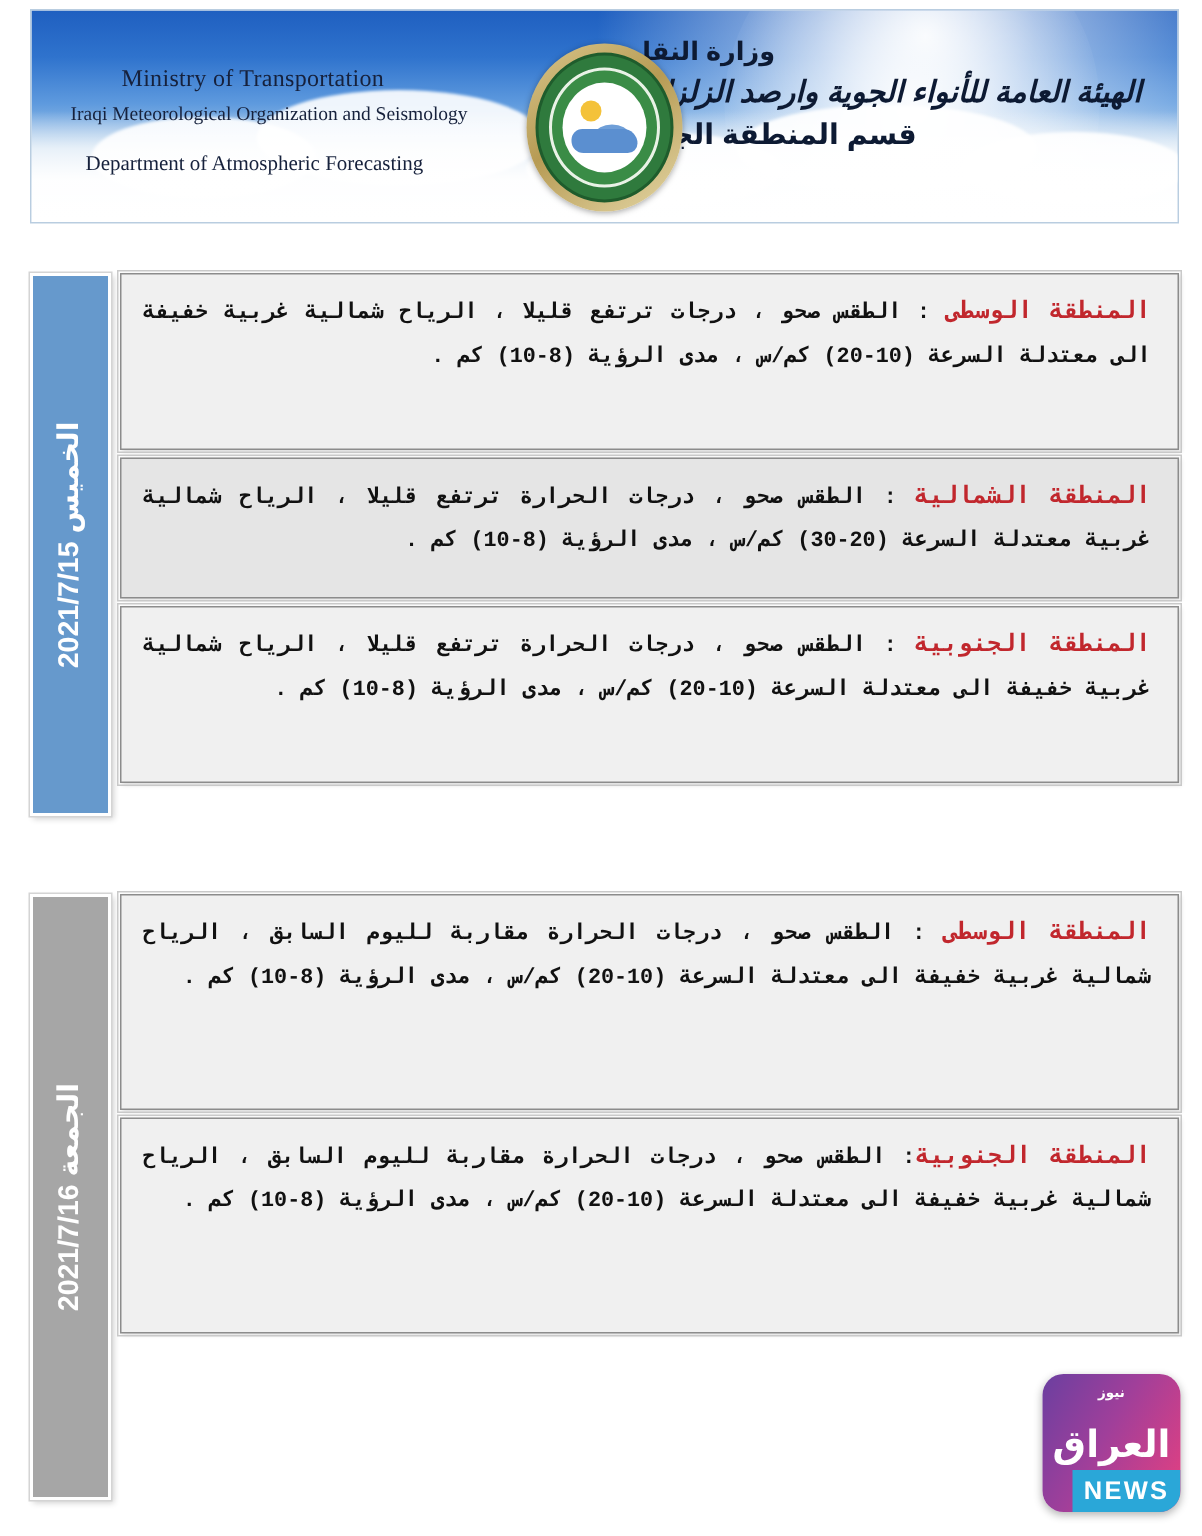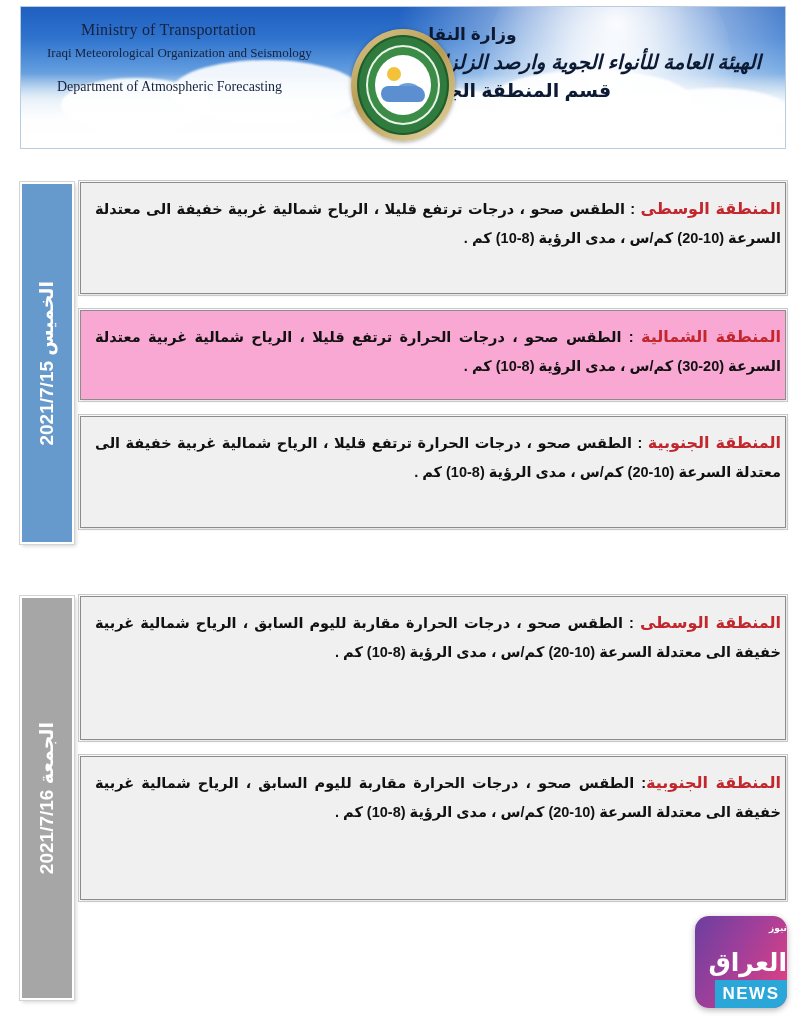--- a/index.html
+++ b/index.html
@@ -59,21 +59,21 @@
   .header-en {
     position: absolute;
     left: 26px;
     top: 14px;
     direction: ltr;
     text-align: left;
     color: #16213c;
     font-family: "Liberation Serif", "DejaVu Serif", serif;
     z-index: 4;
   }
-  .header-en .line1 { font-size: 16px; letter-spacing: 0.2px; margin-bottom: 6px; padding-left: 34px; }
+  .header-en .line1 { font-size: 16px; letter-spacing: 0.2px; margin-bottom: 6px; padding-left: 34px; margin-top: 23px; }
   .header-en .line2 { font-size: 13px; margin-bottom: 18px; }
   .header-en .line3 { font-size: 14px; padding-left: 10px; }
 
   .header-ar {
     position: absolute;
     right: 24px;
     top: 16px;
     direction: rtl;
     text-align: left;
     color: #0d1a33;
@@ -175,33 +175,34 @@
     display: flex;
     flex-direction: column;
     justify-content: flex-start;
   }
 
   .forecast-box {
     border: 1px solid #8c8c8c;
     outline: 1px solid #c9c9c9;
     outline-offset: 1px;
     box-sizing: border-box;
-    padding: 10px 4px 10px 14px;
-    margin-bottom: 16px;
+    padding: 10px 18px 10px 14px;
+    margin-bottom: 5px;
     box-shadow: 1px 1px 3px rgba(0,0,0,0.15);
     direction: rtl;
     text-align: justify;
     font-size: 14.5px;
     line-height: 1.95;
     color: #111111;
     font-weight: bold;
     position: relative;
+    font-family: Liberation Mono, monospace;
   }
   .forecast-box.theme-light   { background: #f0f0f0; }
-  .forecast-box.theme-blue    { background: #f9a8d4; }
+  .forecast-box.theme-blue    { background: #e5e5e5; }
   #day-0 .forecast-box.h-tall  { height: 118px; }
   #day-0 .forecast-box.h-short { height: 94px; }
   #day-1 .forecast-box.h-tall  { height: 144px; }
   #day-1 .forecast-box.h-short { height: 100px; }
 
   .region-label {
     color: #c1272d;
     font-weight: bold;
     font-size: 16px;
   }
@@ -215,20 +216,21 @@
     bottom: 16px;
     width: 92px;
     height: 92px;
     border-radius: 14px;
     background: linear-gradient(120deg, #6b3fa0 0%, #a03f9a 45%, #e8407f 100%);
     box-shadow: 0 2px 6px rgba(0,0,0,0.3);
     z-index: 20;
     overflow: hidden;
     display: flex;
     flex-direction: column;
+    align-items: center;
     justify-content: flex-start;
   }
   .watermark .wm-ar-small {
     color: #ffffff;
     font-size: 9px;
     font-weight: bold;
     margin-top: 7px;
     direction: rtl;
   }
   .watermark .wm-ar-big {

